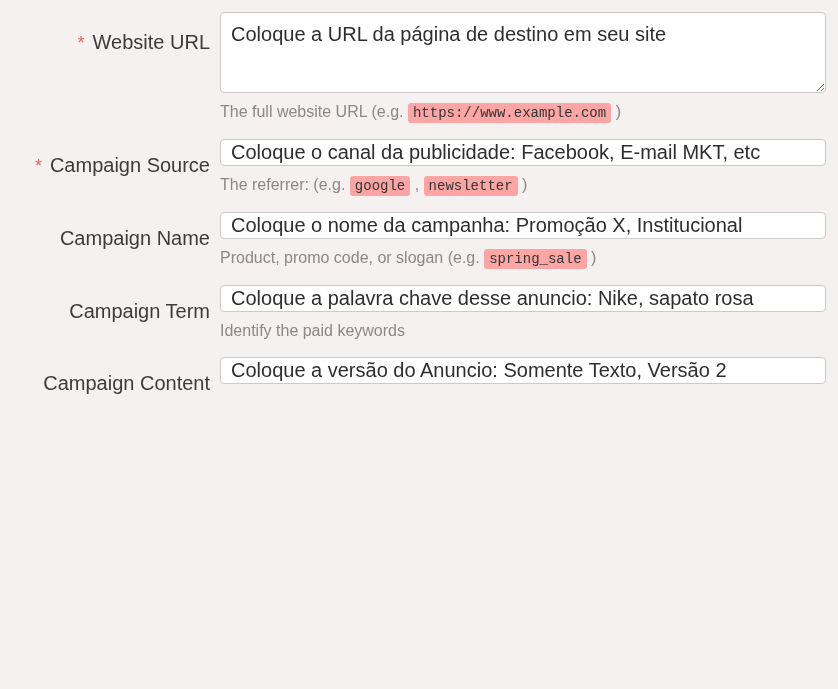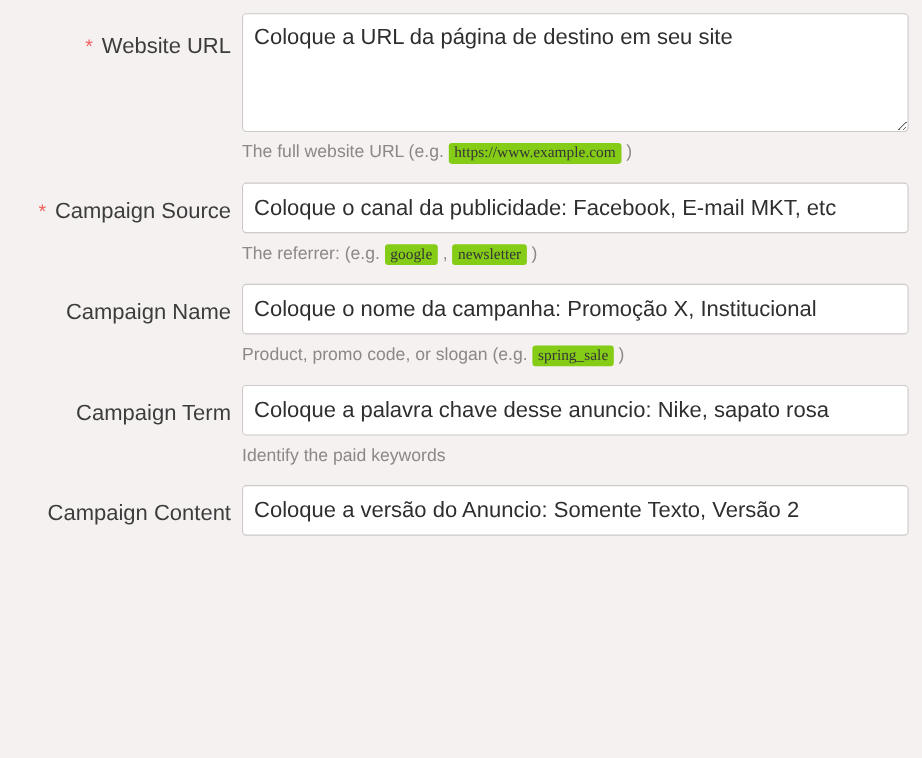--- a/index.html
+++ b/index.html
@@ -68,46 +68,46 @@
     border-radius: 4px;
     font-family: "Liberation Sans", sans-serif;
     font-size: 20px;
     color: #2e2e2e;
     padding: 8px 10px;
     outline: none;
     display: block;
   }
 
   .text-input {
-    height: 46px;
+    height: 27px;
     line-height: 24px;
     white-space: nowrap;
     overflow: hidden;
     text-overflow: clip;
   }
 
   .text-area {
-    height: 108px;
+    height: 81px;
     resize: vertical;
     line-height: 26px;
     overflow: hidden;
   }
 
   .help {
     color: #8d8785;
     font-size: 16px;
     line-height: 20px;
     margin-top: 9px;
     white-space: nowrap;
   }
 
   code.chip {
-    font-family: Liberation Serif, serif;
+    font-family: Liberation Mono, monospace;
     font-size: 14px;
-    background: #84cc16;
+    background: #fca5a5;
     color: #353535;
     border-radius: 3px;
     padding: 2px 5px;
     white-space: nowrap;
   }
 
   .help .sep {
     color: #8d8785;
   }
 

